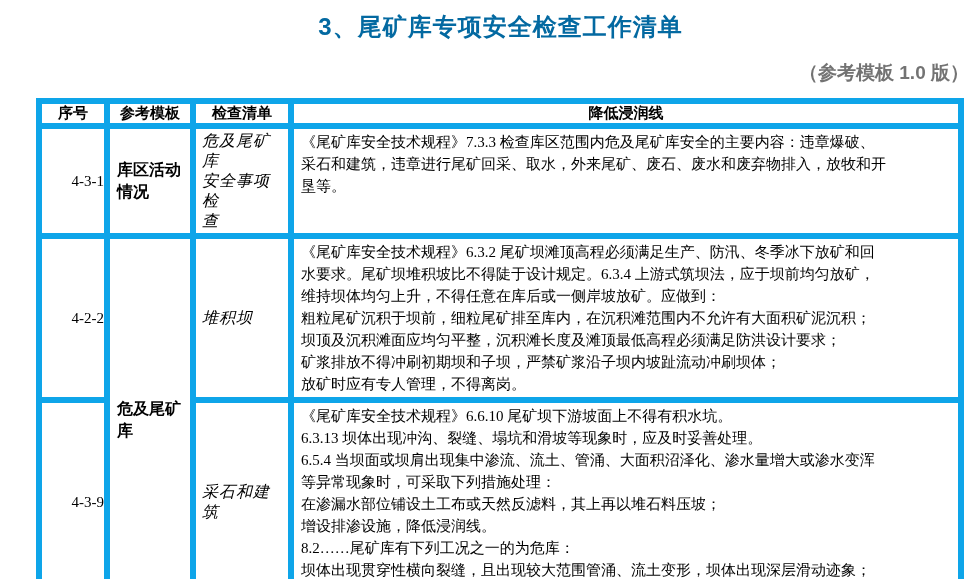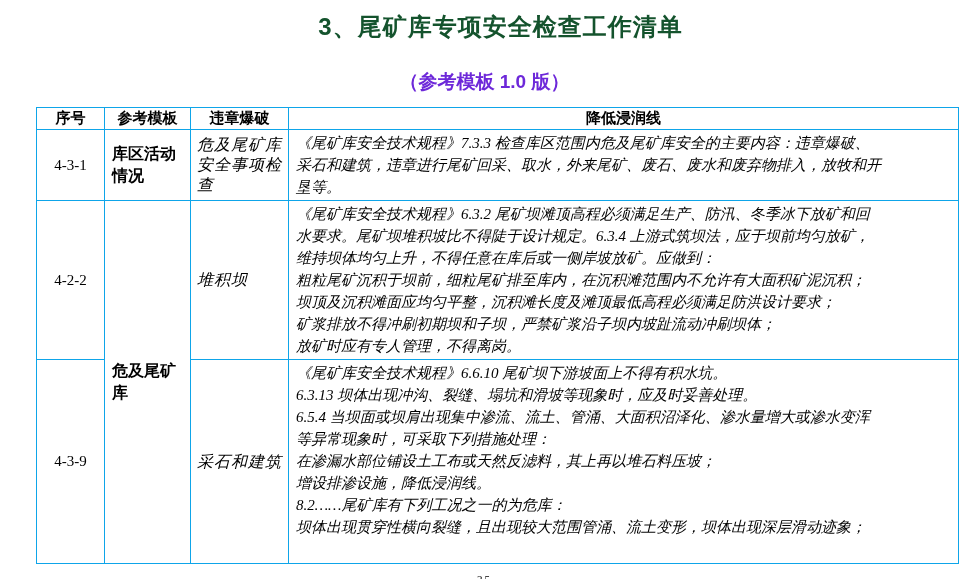--- a/index.html
+++ b/index.html
@@ -14,55 +14,55 @@
   .doc-title {
     margin-top: 11px;
     text-align: center;
     font-size: 24px;
     font-weight: bold;
     letter-spacing: 1px;
     color: #da0000;
     font-family: "Liberation Sans", sans-serif;
   }
   .doc-subtitle {
-    margin-top: 26px;
-    text-align: center;
+    margin-top: 17px;
+    text-align: right;
     font-size: 19px;
     font-weight: bold;
-    color: #6d28d9;
+    color: #737373;
     font-family: "Liberation Sans", sans-serif;
   }
   table.checklist-table {
     border-collapse: collapse;
     table-layout: fixed;
     margin-left: 36px;
     margin-top: 12px;
     width: 922px;
     background: #fff;
   }
   .checklist-table th, .checklist-table td {
-    border: 1px solid #0ea5e9;
+    border: 6px solid #0ea5e9;
     overflow: hidden;
   }
   .checklist-table th {
     height: 22px;
     font-size: 15px;
     font-weight: bold;
     text-align: center;
     vertical-align: middle;
     padding: 0 2px;
     font-family: "Liberation Sans", sans-serif;
   }
   col.c-seq { width: 68px; }
   col.c-project { width: 86px; }
   col.c-checklist { width: 98px; }
   col.c-basis { width: 670px; }
 
   td.cell-seq {
-    text-align: center;
+    text-align: right;
     vertical-align: middle;
     font-family: "Liberation Serif", serif;
     font-size: 15px;
   }
   td.cell-project {
     vertical-align: middle;
     padding: 2px 4px 2px 7px;
     font-size: 16px;
     font-weight: 600;
     line-height: 22px;
@@ -76,55 +76,54 @@
     font-style: italic;
     line-height: 20px;
     white-space: pre-line;
     font-family: "Liberation Serif", serif;
     letter-spacing: 1px;
   }
   td.cell-basis {
     vertical-align: top;
     padding: 2px 4px 2px 7px;
     font-size: 15px;
-    font-style: italic;
     line-height: 22px;
     white-space: pre-line;
     font-family: "Liberation Serif", serif;
   }
   .row-1 { height: 67px; }
   .row-2 { height: 157px; }
   .row-3 { height: 204px; }
   .page-number {
     margin-top: 9px;
     text-align: center;
     font-size: 11px;
     font-family: "Liberation Serif", serif;
     color: #000;
     letter-spacing: 2px;
   }
 </style>
 </head>
 <body>
 
-<div class="doc-title" style="color: #14532d; padding-left: 32px;">3、尾矿库专项安全检查工作清单</div>
+<div class="doc-title" style="color: #0369a1; padding-left: 32px;">3、尾矿库专项安全检查工作清单</div>
 <div class="doc-subtitle">（参考模板 1.0 版）</div>
 
 <table class="checklist-table">
   <colgroup>
     <col class="c-seq">
       <col class="c-project">
       <col class="c-checklist">
       <col class="c-basis">
   </colgroup>
   <thead>
     <tr>
       <th>序号</th>
       <th>参考模板</th>
-      <th>违章爆破</th>
+      <th>检查清单</th>
       <th>降低浸润线</th>
     </tr>
   </thead>
   <tbody>
     <tr class="row-1">
       <td class="cell-seq">4-3-1</td>
       <td class="cell-project">库区活动
 情况</td>
       <td class="cell-checklist">危及尾矿库
 安全事项检

